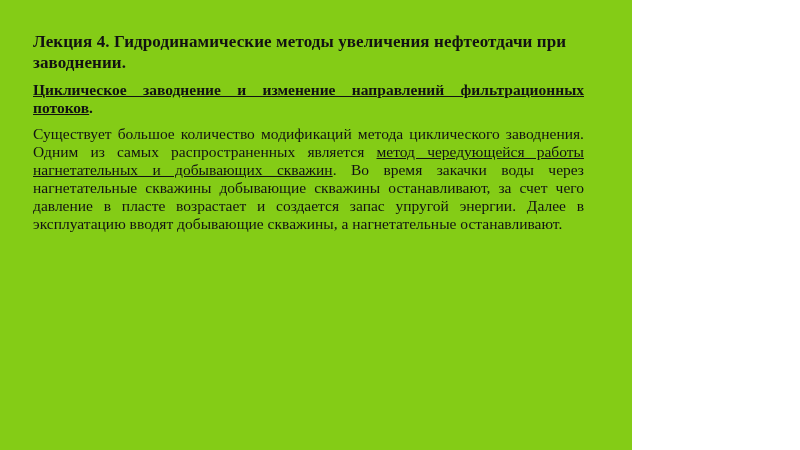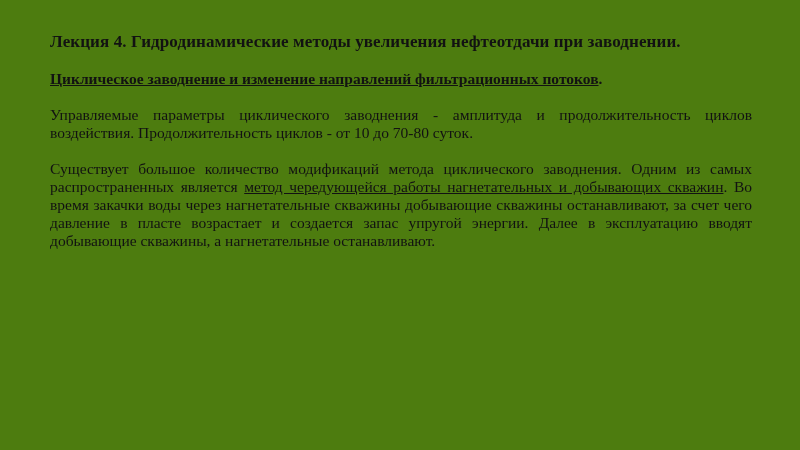--- a/index.html
+++ b/index.html
@@ -9,35 +9,35 @@
   body {
     width: 800px;
     height: 450px;
     background: #ffffff;
     overflow: hidden;
     font-family: "Liberation Serif", "DejaVu Serif", serif;
     color: #121212;
   }
   .slide {
     box-sizing: border-box;
-    width: 800px;
+    width: 632px;
     height: 450px;
-    padding: 31px 48px 0 50px;
-    background: #4d7c0f;
+    padding: 31px 48px 0 33px;
+    background: #84cc16;
   }
   .title {
     margin: 0;
     font-size: 17px;
     font-weight: bold;
     line-height: 21px;
     text-align: left;
     letter-spacing: 0.1px;
   }
   .para {
-    margin: 18px 0 0 0;
+    margin: 8px 0 0 0;
     font-size: 15.5px;
     line-height: 18px;
     text-align: justify;
     text-justify: inter-word;
   }
   .para.flush {
     margin-top: 0;
   }
   .bold {
     font-weight: bold;
@@ -50,17 +50,16 @@
 <body>
 
 <div class="slide">
 
   <h1 class="title">Лекция 4. Гидродинамические методы увеличения нефтеотдачи при заводнении.</h1>
 
   <p class="para"><span class="bold underline">Циклическое заводнение и изменение направлений фильтрационных потоков</span><span class="bold">.</span></p>
 
 
 
-  <p class="para">Управляемые параметры циклического заводнения - амплитуда и продолжительность циклов воздействия. Продолжительность циклов - от 10 до 70-80 суток.</p>
 
   <p class="para"><span>Существует большое количество модификаций метода циклического заводнения. Одним из самых распространенных является </span><span class="underline">метод чередующейся работы нагнетательных и добывающих скважин</span><span>. Во время закачки воды через нагнетательные скважины добывающие скважины останавливают, за счет чего давление в пласте возрастает и создается запас упругой энергии. Далее в эксплуатацию вводят добывающие скважины, а нагнетательные останавливают.</span></p>
 
 </div>
 
 </body></html>

